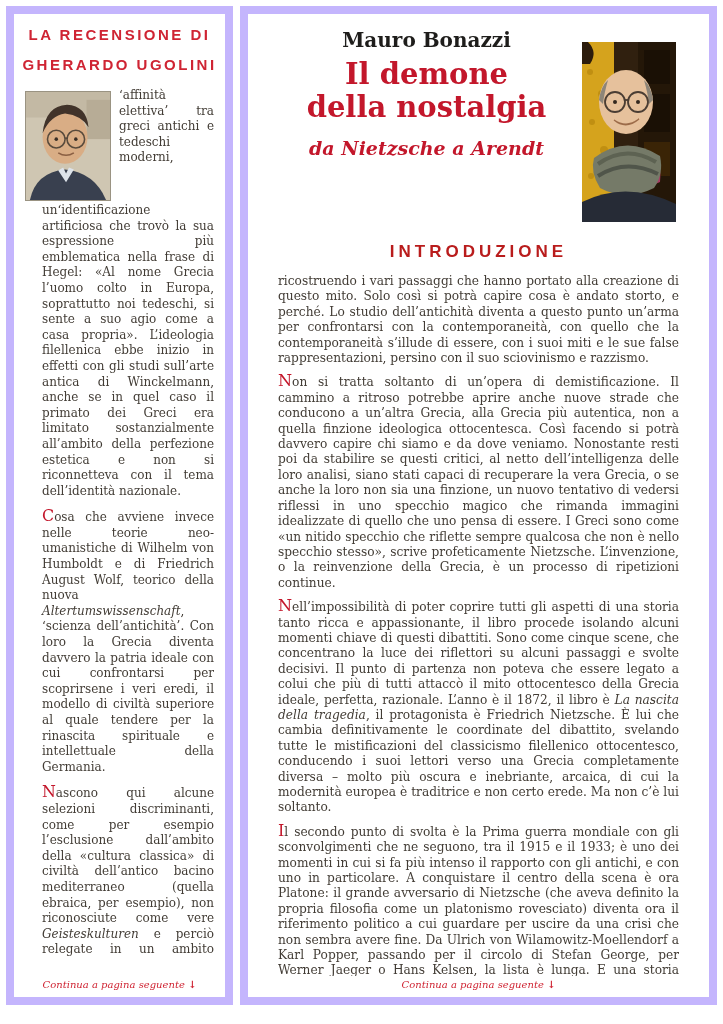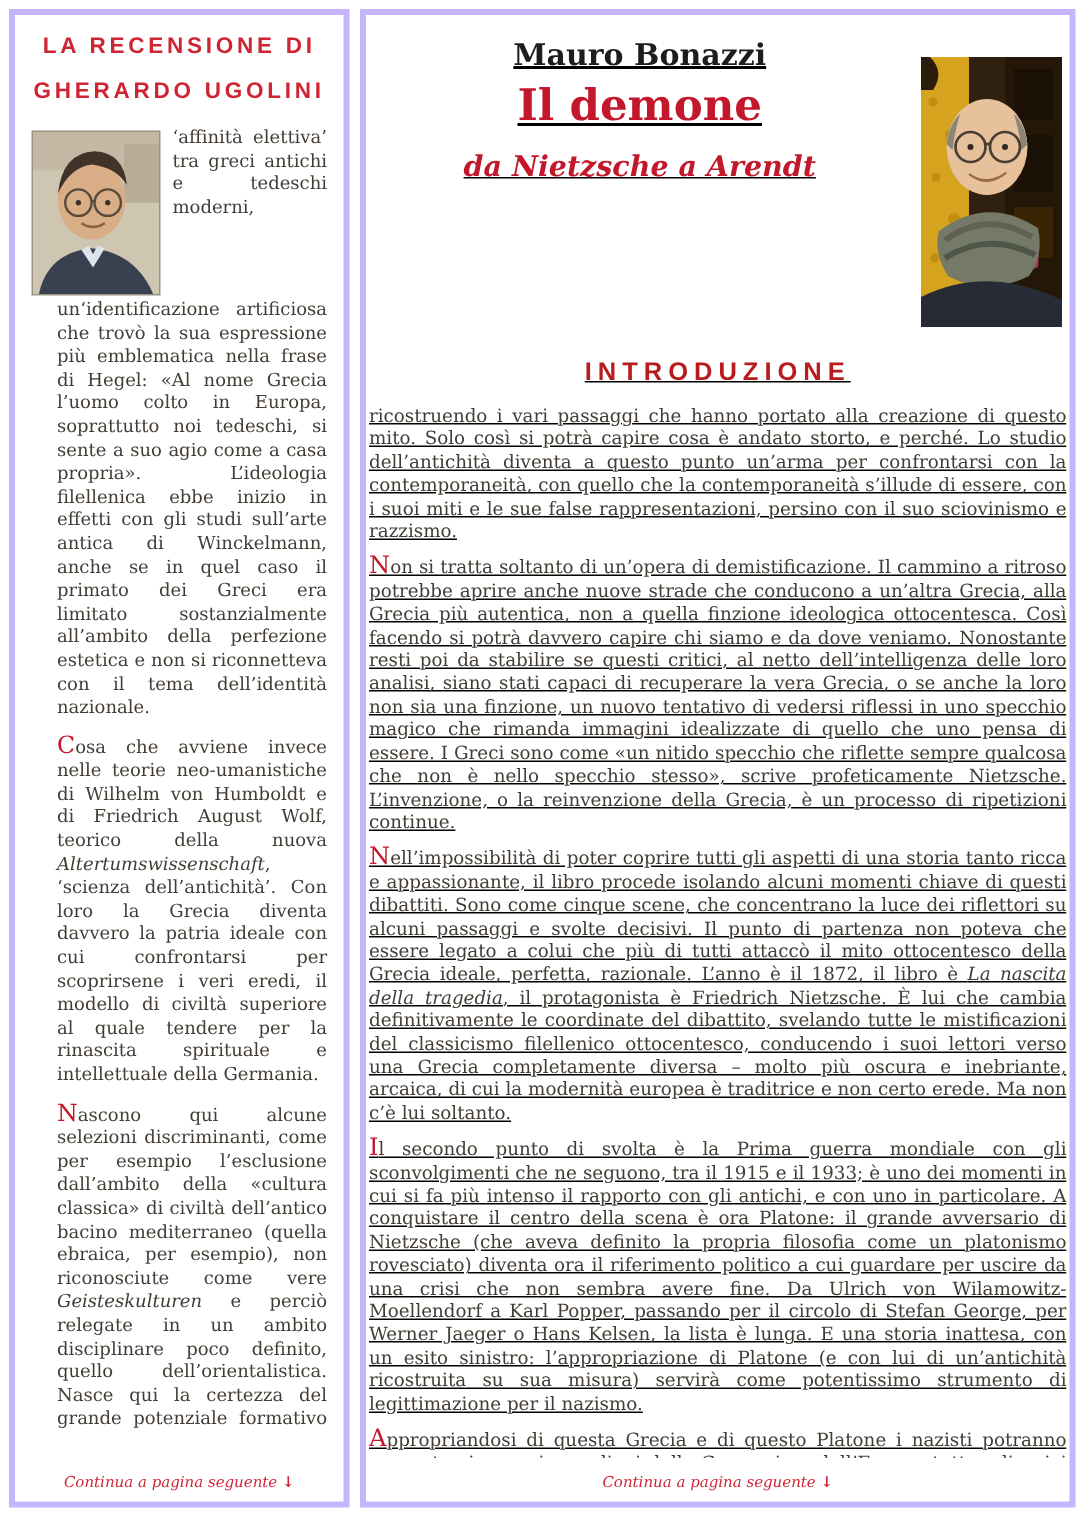--- a/index.html
+++ b/index.html
@@ -1,18 +1,18 @@
 <!DOCTYPE html>
 <html lang="it"><head>
 <meta charset="utf-8">
 <style>
   html,body{margin:0;padding:0;background:#ffffff;}
   .page{position:relative;width:723px;height:1024px;background:#ffffff;overflow:hidden;
         font-family:"DejaVu Serif", serif;}
-  .box{position:absolute;top:6px;height:999px;border:4px solid #c4b5fd;background:#ffffff;box-sizing:border-box;}
+  .box{position:absolute;top:6px;height:999px;border:8px solid #c4b5fd;background:#ffffff;box-sizing:border-box;}
   .box.left{left:6px;width:227px;}
   .box.right{left:240px;width:477px;}
 
   
   .kicker{margin-top:12px;text-align:center;color:#cf2433;
           font-family:"Liberation Sans", sans-serif;font-size:15px;letter-spacing:2.5px;font-weight:bold;}
   .kicker div{margin-bottom:13px;}
   .left-inner{padding:2px 11px 0 11px;}
   .photo-left{float:left;width:86px;height:110px;margin:3px 8px 2px 0;border:1px solid #9a9382;box-sizing:border-box;}
   .photo-left svg{display:block;width:100%;height:100%;}
@@ -25,21 +25,21 @@
   
   .r-header{position:relative;min-height:198px;}
   .photo-right{position:absolute;top:14px;right:3px;width:94px;height:180px;}
   .photo-right svg{display:block;width:100%;height:100%;}
   .r-header-text{margin-right:104px;text-align:center;}
   .author{margin-top:14px;font-size:20px;font-weight:bold;color:#1e1d1b;}
   .title{margin-top:6px;font-size:29px;line-height:33px;font-weight:bold;color:#c3172b;}
   .subtitle{margin-top:13px;font-size:19px;line-height:23px;font-weight:bold;font-style:italic;color:#c3172b;}
   .section-heading{margin:16px 0 12px 0;text-align:center;color:#b91c1c;
           font-family:"Liberation Sans", sans-serif;font-size:17px;letter-spacing:4px;font-weight:bold;}
-  .right-inner{padding:0 2px;text-decoration:underline;}
+  .right-inner{padding:0 30px;}
   .paras.r{height:702px;overflow:hidden;}
   .paras.r p{font-size:12.2px;line-height:15.4px;margin:0 0 7px 0;}
 
   
   .continua{position:absolute;bottom:7px;left:0;width:100%;text-align:center;
             color:#cf2433;font-style:italic;font-size:10px;}
   .continua .arrow{font-style:normal;font-weight:bold;}
 </style>
 </head>
 <body>
@@ -81,20 +81,21 @@
     </div>
   </section>
 
   <section class="box right">
     <div class="right-inner">
       <div class="r-header">
         <div class="r-header-text">
           <div class="author">Mauro Bonazzi</div>
           <div class="title">
             <div>Il demone</div>
+            <div>della nostalgia</div>
           </div>
           <div class="subtitle">
             <div>da Nietzsche a Arendt</div>
           </div>
         </div>
         <div class="photo-right">
           <svg viewBox="0 0 94 180" preserveAspectRatio="none">
             <rect x="0" y="0" width="94" height="180" fill="#30200f"></rect>
             <rect x="56" y="0" width="38" height="180" fill="#241708"></rect>
             <rect x="62" y="8" width="26" height="34" fill="#1a1005"></rect>

